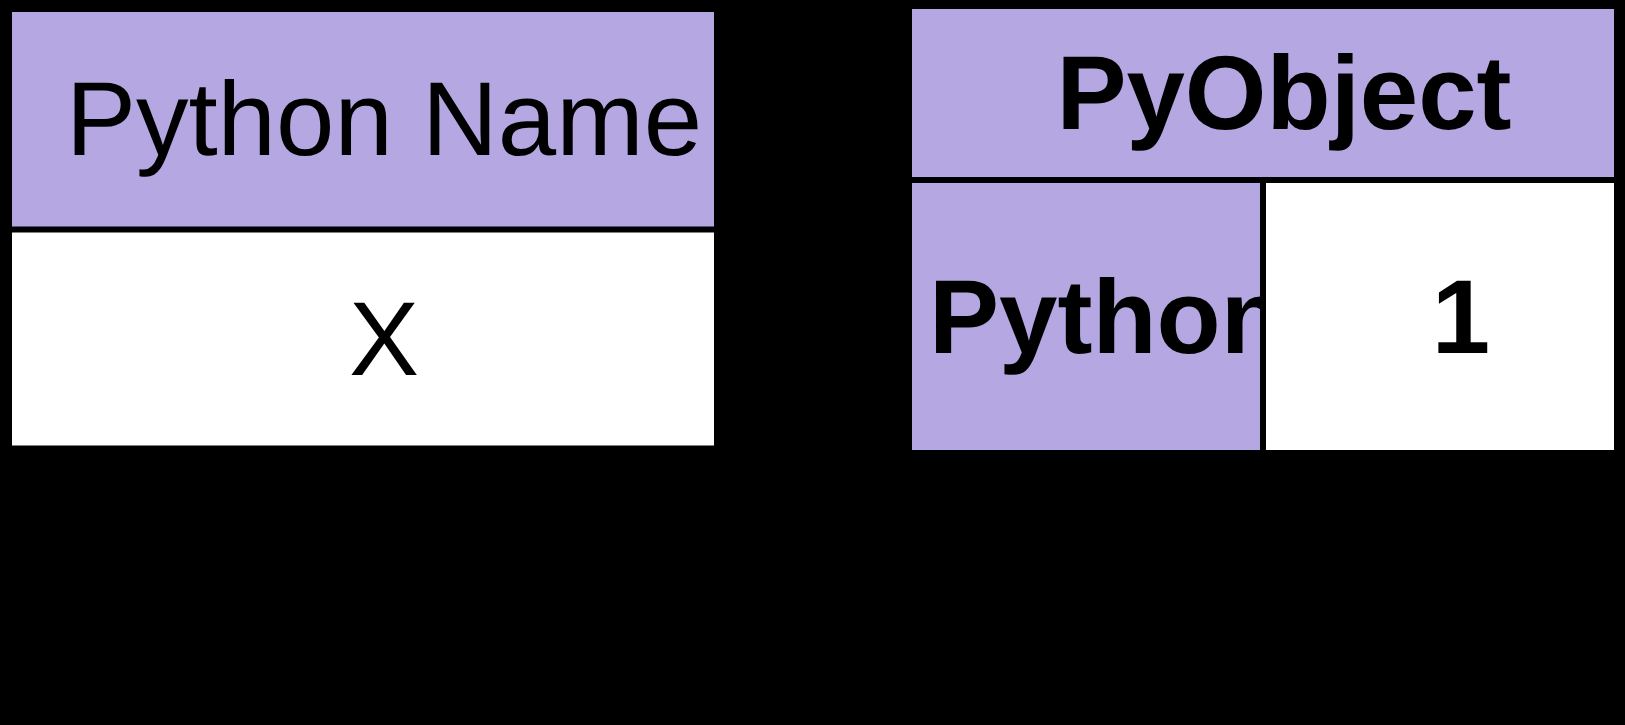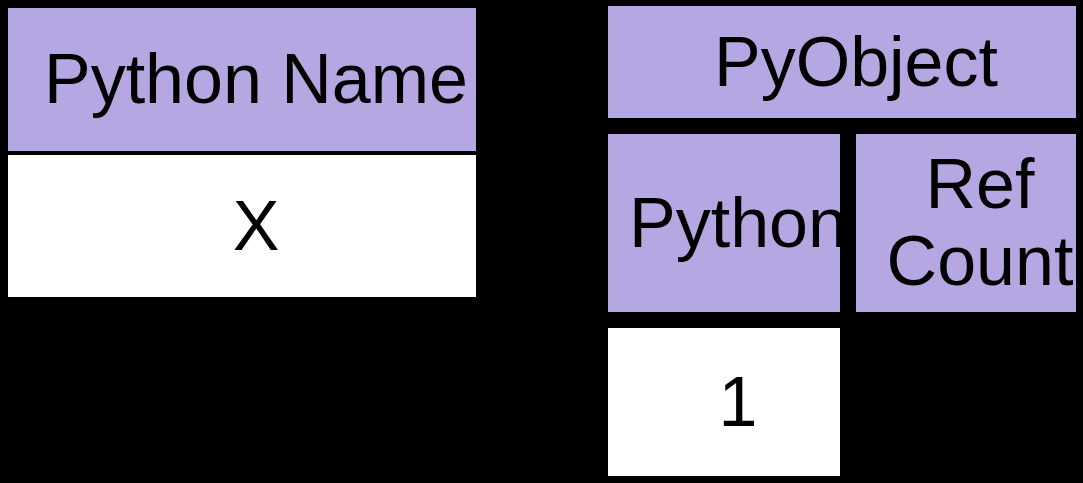--- a/index.html
+++ b/index.html
@@ -40,21 +40,22 @@
   
   .pyobject-table {
     position: absolute;
     left: 604px; top: 2px;
     width: 476px; height: 478px;
     background: var(--line);
     padding: 4px;
     display: grid;
     grid-template-columns: 232px 1fr;
     grid-template-rows: 112px 178px 1fr;
-    gap: 16px;
+    gap: 4px;
+    font-weight: bold;
   }
   .pyobject-table .span2 { grid-column: 1 / span 2; }
 
   .cell {
     display: flex;
     align-items: center;
     justify-content: center;
     text-align: center;
     font-size: 70px;
     line-height: 1.1;
@@ -72,17 +73,16 @@
   <div class="name-table">
     <div class="cell head">Python Name</div>
     <div class="cell body">X</div>
   </div>
 
   <div class="pyobject-table">
     <div class="cell head span2">PyObject</div>
 
     <div class="cell head">Python</div>
 
-    <div class="cell head">Ref Count</div>
     <div class="cell body">1</div>
   </div>
 
 </div>
 
 </body></html>

